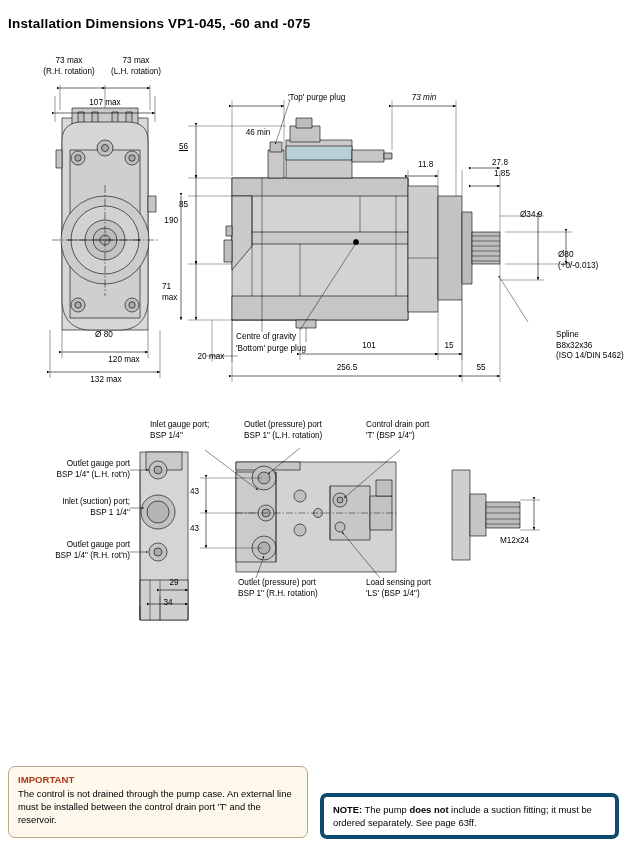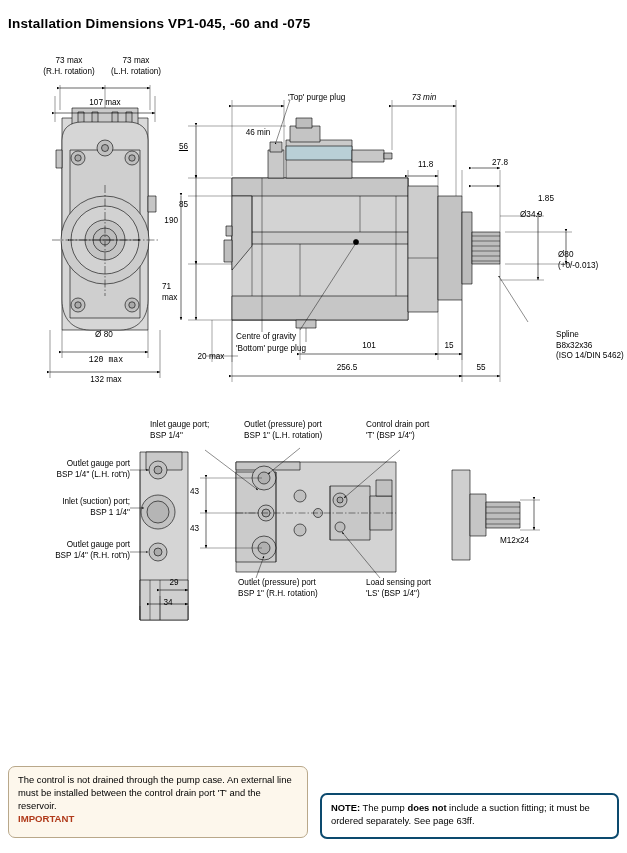--- a/index.html
+++ b/index.html
@@ -67,21 +67,21 @@
     font-size: 9.6px;
     display: block;
     margin-bottom: 1px;
   }
   #important-text { display: block; }
   #note-box {
     left: 320px;
     top: 793px;
     width: 299px;
     height: 46px;
-    border: 2px solid #0c4a6e;
+    border: 4px solid #0c4a6e;
     border-radius: 7px;
     background: #ffffff;
     padding: 6px 9px;
   }
   #note-text b { font-weight: bold; }
   .nb { font-weight: bold; }
 </style>
 </head>
 <body>
 
@@ -347,37 +347,37 @@
       <line x1="380" y1="578" x2="342" y2="532" stroke-width="0.45" marker-end="url(#arrS)"></line>
     </g>
   </svg>
 
   <div class="lbl c" style="left:38px;  top:56px;  width:62px;">73 max
 (R.H. rotation)</div>
   <div class="lbl c" style="left:104px; top:56px;  width:64px;">73 max
 (L.H. rotation)</div>
   <div class="lbl c" style="left:75px;  top:98px;  width:60px;">107 max</div>
   <div class="lbl c" style="left:80px;  top:330px; width:48px;">Ø 80</div>
-  <div class="lbl c" style="left:78px;  top:355px; width:56px;font-family:Liberation Mono, monospace;">120 max</div>
+  <div class="lbl c" style="left:96px;  top:355px; width:56px;">120 max</div>
   <div class="lbl c" style="left:78px;  top:375px; width:56px;">132 max</div>
 
   <div class="lbl c" style="left:230px; top:108px;  width:56px;margin-top:20px;">46 min</div>
   <div class="lbl" style="left:288px; top:93px;text-align:right;">'Top' purge plug</div>
   <div class="lbl c" style="left:396px; top:93px;  width:56px;font-style:italic;">73 min</div>
 
   <div class="lbl r" style="left:160px; top:142px; width:28px;text-decoration:underline;">56</div>
   <div class="lbl r" style="left:160px; top:200px; width:28px;">85</div>
   <div class="lbl r" style="left:148px; top:216px; width:30px;">190</div>
   <div class="lbl" style="left:162px; top:282px;">71
 max</div>
   <div class="lbl c" style="left:188px; top:352px; width:46px;">20 max</div>
 
   <div class="lbl" style="left:418px; top:160px;">11.8</div>
   <div class="lbl" style="left:492px; top:158px;">27.8</div>
-  <div class="lbl" style="left:494px; top:194px;margin-left:44px;">1.85</div>
+  <div class="lbl" style="left:494px; top:169px;">1.85</div>
   <div class="lbl" style="left:520px; top:210px;">Ø34.9</div>
   <div class="lbl" style="left:558px; top:250px;">Ø80
 (+0/-0.013)</div>
   <div class="lbl" style="left:528px; top:330px;margin-left:28px;">Spline
 B8x32x36
 (ISO 14/DIN 5462)</div>
 
   <div class="lbl" style="left:236px; top:332px;">Centre of gravity</div>
   <div class="lbl" style="left:236px; top:344px;">'Bottom' purge plug</div>
 
@@ -405,21 +405,21 @@
   <div class="lbl" style="left:366px; top:578px;">Load sensing port
 'LS' (BSP 1/4")</div>
 
   <div class="lbl" style="left:190px; top:487px;">43</div>
   <div class="lbl" style="left:190px; top:524px;">43</div>
   <div class="lbl c" style="left:156px; top:578px; width:36px;">29</div>
   <div class="lbl c" style="left:150px; top:598px; width:36px;">34</div>
   <div class="lbl" style="left:500px; top:536px;">M12x24</div>
 
   <div class="notebox" id="important-box">
+    <span id="important-title">IMPORTANT</span>
     <span id="important-text">The control is not drained through the pump case. An external line must be installed between the control drain port 'T' and the reservoir.</span>
-    <span id="important-title">IMPORTANT</span>
   </div>
 
   <div class="notebox" id="note-box">
     <span id="note-text"><span class="nb">NOTE:</span><span> The pump </span><b>does not</b><span> include a suction fitting; it must be ordered separately. See page 63ff.</span></span>
   </div>
 
 </div>
 
 </body></html>

